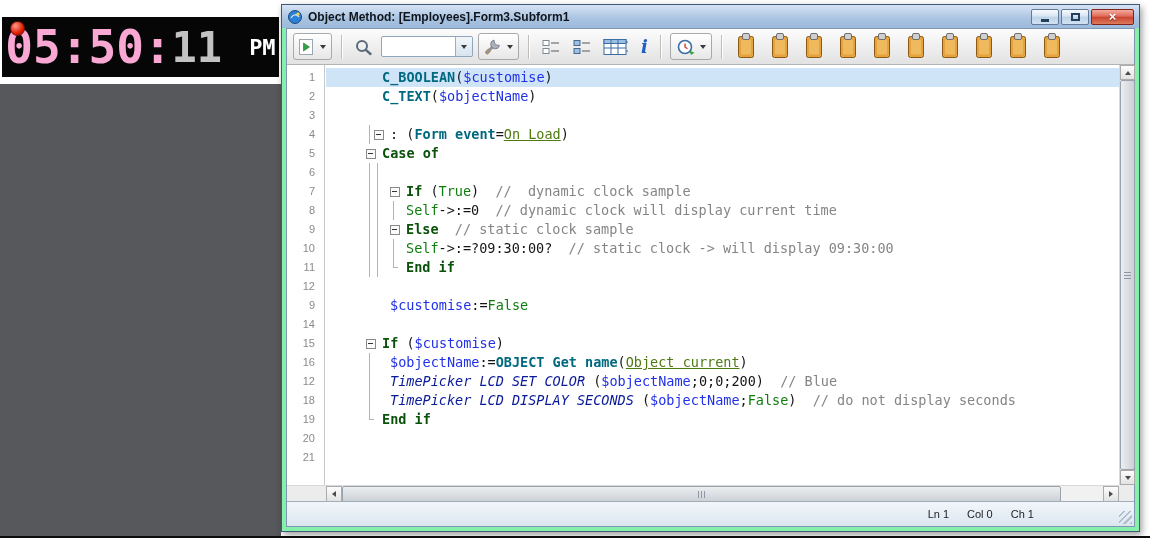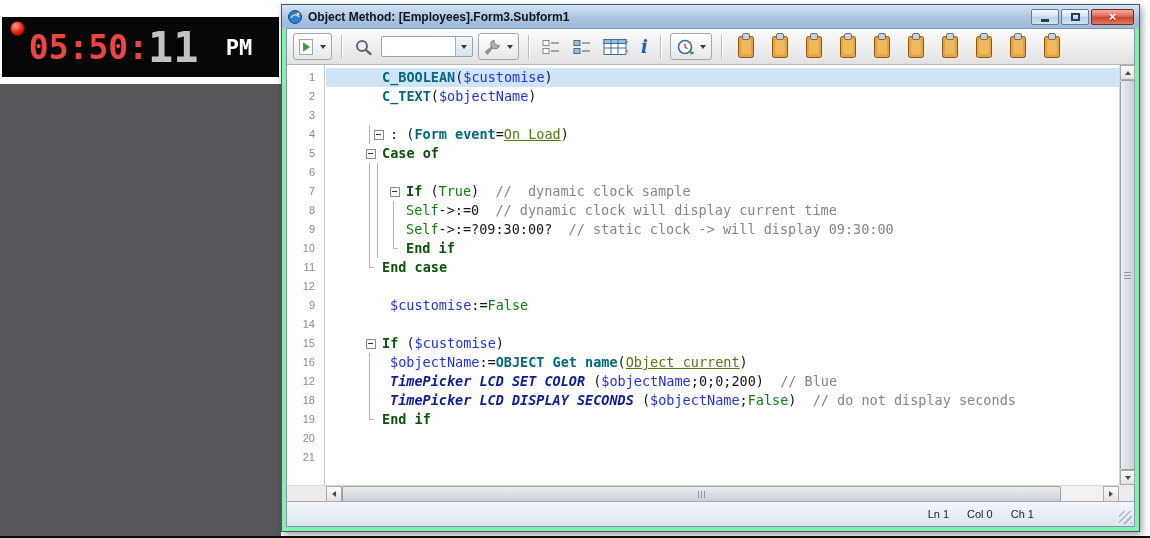--- a/index.html
+++ b/index.html
@@ -8,21 +8,21 @@
     --c-hl:#cfe4f7;
   }
   *{margin:0;padding:0;box-sizing:border-box;}
   html,body{width:1150px;height:538px;}
   body{position:relative;overflow:hidden;background:#ffffff;font-family:"Liberation Sans","DejaVu Sans",sans-serif;}
 
   
   .clock-widget{position:absolute;left:2px;top:17px;width:277px;height:60px;background:#060606;}
   .lcd{display:flex;align-items:center;justify-content:center;height:100%;
        font-family:"DejaVu Sans Mono",monospace;font-weight:bold;}
-  .lcd-main{font-size:33px;color:#ef4444;}
+  .lcd-main{font-size:46px;color:#f9a8d4;}
   .lcd-sec{font-size:42px;color:#c2c2c2;}
   .lcd-ampm{font-size:22px;color:#ffffff;margin-left:27px;text-align:center;}
   .badge{position:absolute;left:8px;top:4px;width:15px;height:15px;border-radius:50%;
          background:radial-gradient(circle at 35% 30%, #ff9a8a, #e01c00 60%, #8a0d00);
          border:1px solid #70100a;}
   .left-panel{position:absolute;left:0;top:84px;width:281px;height:454px;background:#57585c;}
   .bottom-edge{position:absolute;left:0;bottom:0;width:100%;height:2px;background:#0c0c0c;}
 
   
   .window{position:absolute;left:281px;top:4px;width:859px;height:528px;background:#86efac;
@@ -73,21 +73,21 @@
   .tc-fold::after{content:"";position:absolute;left:2px;top:9px;width:5px;height:1px;background:#333;}
   .tc-v::before{content:"";position:absolute;left:3px;top:0;width:1px;height:19px;background:#b4b4b4;}
   .tc-l::before{content:"";position:absolute;left:3px;top:0;width:1px;height:10px;background:#b4b4b4;}
   .tc-l::after{content:"";position:absolute;left:3px;top:9px;width:5px;height:1px;background:#b4b4b4;}
   .seg-cmd{color:var(--c-cmd);font-weight:bold;}
   .seg-kw{color:var(--c-kw);font-weight:bold;}
   .seg-grn{color:var(--c-grn);font-weight:normal;}
   .seg-var{color:var(--c-var);}
   .seg-cst{color:var(--c-cst);text-decoration:underline;}
   .seg-cmt{color:var(--c-cmt);}
-  .seg-plg{color:var(--c-plg);font-weight:bold;font-style:italic;}
+  .seg-plg{color:var(--c-plg);font-weight:normal;font-style:italic;}
   .seg-pln{color:var(--c-pln);}
 
   
   .vscroll{position:absolute;right:0;top:0;width:15px;bottom:16px;background:#f1f1f1;border-left:1px solid #d9d9d9;}
   .hscroll{position:absolute;left:39px;right:15px;bottom:0;height:16px;background:#f1f1f1;border-top:1px solid #d9d9d9;}
   .hgap{position:absolute;left:0;bottom:0;width:39px;height:16px;background:#ececec;border-top:1px solid #d9d9d9;}
   .sb-corner{position:absolute;right:0;bottom:0;width:15px;height:16px;background:#ececec;}
   .sb-btn{position:absolute;background:linear-gradient(#fdfdfd,#e2e2e2);border:1px solid #ababab;
           display:flex;align-items:center;justify-content:center;}
   .vscroll .sb-btn{width:15px;height:15px;left:0;}
@@ -333,23 +333,23 @@
         </div>
       <div class="codepane">
           <div class="code-line hl"><span class="tc tc-sp"></span><span class="tc tc-sp"></span><span class="seg-cmd">C_BOOLEAN</span><span class="seg-pln">(</span><span class="seg-var">$customise</span><span class="seg-pln">)</span></div>
           <div class="code-line"><span class="tc tc-sp"></span><span class="tc tc-sp"></span><span class="seg-cmd">C_TEXT</span><span class="seg-pln">(</span><span class="seg-var">$objectName</span><span class="seg-pln">)</span></div>
           <div class="code-line"></div>
           <div class="code-line"><span class="tc tc-v"></span><span class="tc tc-fold"></span><span class="tc tc-sp"></span><span class="seg-pln">: (</span><span class="seg-cmd">Form event</span><span class="seg-pln">=</span><span class="seg-cst">On Load</span><span class="seg-pln">)</span></div>
           <div class="code-line"><span class="tc tc-fold"></span><span class="tc tc-sp"></span><span class="seg-kw">Case of</span></div>
           <div class="code-line"><span class="tc tc-v"></span><span class="tc tc-v"></span></div>
           <div class="code-line"><span class="tc tc-v"></span><span class="tc tc-v"></span><span class="tc tc-sp"></span><span class="tc tc-fold"></span><span class="tc tc-sp"></span><span class="seg-kw">If</span><span class="seg-pln"> (</span><span class="seg-grn">True</span><span class="seg-pln">)</span><span class="seg-cmt">  //  dynamic clock sample</span></div>
           <div class="code-line"><span class="tc tc-v"></span><span class="tc tc-v"></span><span class="tc tc-sp"></span><span class="tc tc-v"></span><span class="tc tc-sp"></span><span class="seg-grn">Self</span><span class="seg-pln">-&gt;:=0</span><span class="seg-cmt">  // dynamic clock will display current time</span></div>
+          <div class="code-line"><span class="tc tc-v"></span><span class="tc tc-v"></span><span class="tc tc-sp"></span><span class="tc tc-fold"></span><span class="tc tc-sp"></span><span class="seg-kw">Else</span><span class="seg-cmt">  // static clock sample</span></div>
           <div class="code-line"><span class="tc tc-v"></span><span class="tc tc-v"></span><span class="tc tc-sp"></span><span class="tc tc-v"></span><span class="tc tc-sp"></span><span class="seg-grn">Self</span><span class="seg-pln">-&gt;:=?09:30:00?</span><span class="seg-cmt">  // static clock -&gt; will display 09:30:00</span></div>
           <div class="code-line"><span class="tc tc-v"></span><span class="tc tc-v"></span><span class="tc tc-sp"></span><span class="tc tc-l"></span><span class="tc tc-sp"></span><span class="seg-kw">End if</span></div>
-          <div class="code-line"><span class="tc tc-l"></span><span class="tc tc-sp"></span><span class="seg-kw">End case</span></div>
           <div class="code-line"></div>
           <div class="code-line"><span class="tc tc-sp"></span><span class="tc tc-sp"></span><span class="tc tc-sp"></span><span class="seg-var">$customise</span><span class="seg-pln">:=</span><span class="seg-grn">False</span></div>
           <div class="code-line"></div>
           <div class="code-line"><span class="tc tc-fold"></span><span class="tc tc-sp"></span><span class="seg-kw">If</span><span class="seg-pln"> (</span><span class="seg-var">$customise</span><span class="seg-pln">)</span></div>
           <div class="code-line"><span class="tc tc-v"></span><span class="tc tc-sp"></span><span class="tc tc-sp"></span><span class="seg-var">$objectName</span><span class="seg-pln">:=</span><span class="seg-cmd">OBJECT Get name</span><span class="seg-pln">(</span><span class="seg-cst">Object current</span><span class="seg-pln">)</span></div>
           <div class="code-line"><span class="tc tc-v"></span><span class="tc tc-sp"></span><span class="tc tc-sp"></span><span class="seg-plg">TimePicker LCD SET COLOR</span><span class="seg-pln"> (</span><span class="seg-var">$objectName</span><span class="seg-pln">;0;0;200)</span><span class="seg-cmt">  // Blue</span></div>
           <div class="code-line"><span class="tc tc-v"></span><span class="tc tc-sp"></span><span class="tc tc-sp"></span><span class="seg-plg">TimePicker LCD DISPLAY SECONDS</span><span class="seg-pln"> (</span><span class="seg-var">$objectName</span><span class="seg-pln">;</span><span class="seg-grn">False</span><span class="seg-pln">)</span><span class="seg-cmt">  // do not display seconds</span></div>
           <div class="code-line"><span class="tc tc-l"></span><span class="tc tc-sp"></span><span class="seg-kw">End if</span></div>
           <div class="code-line"></div>
         </div>

